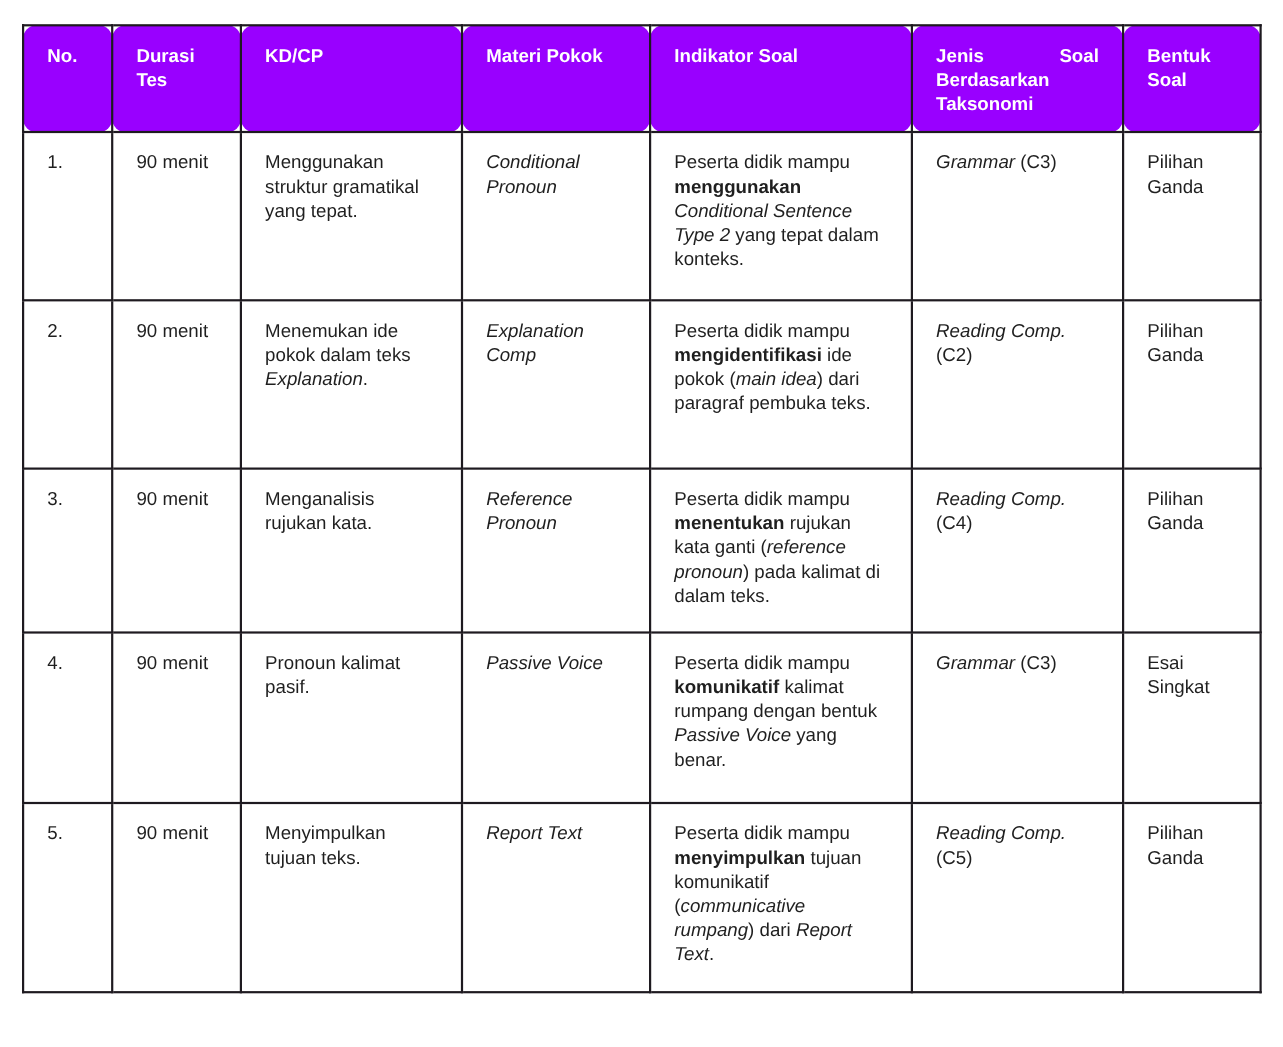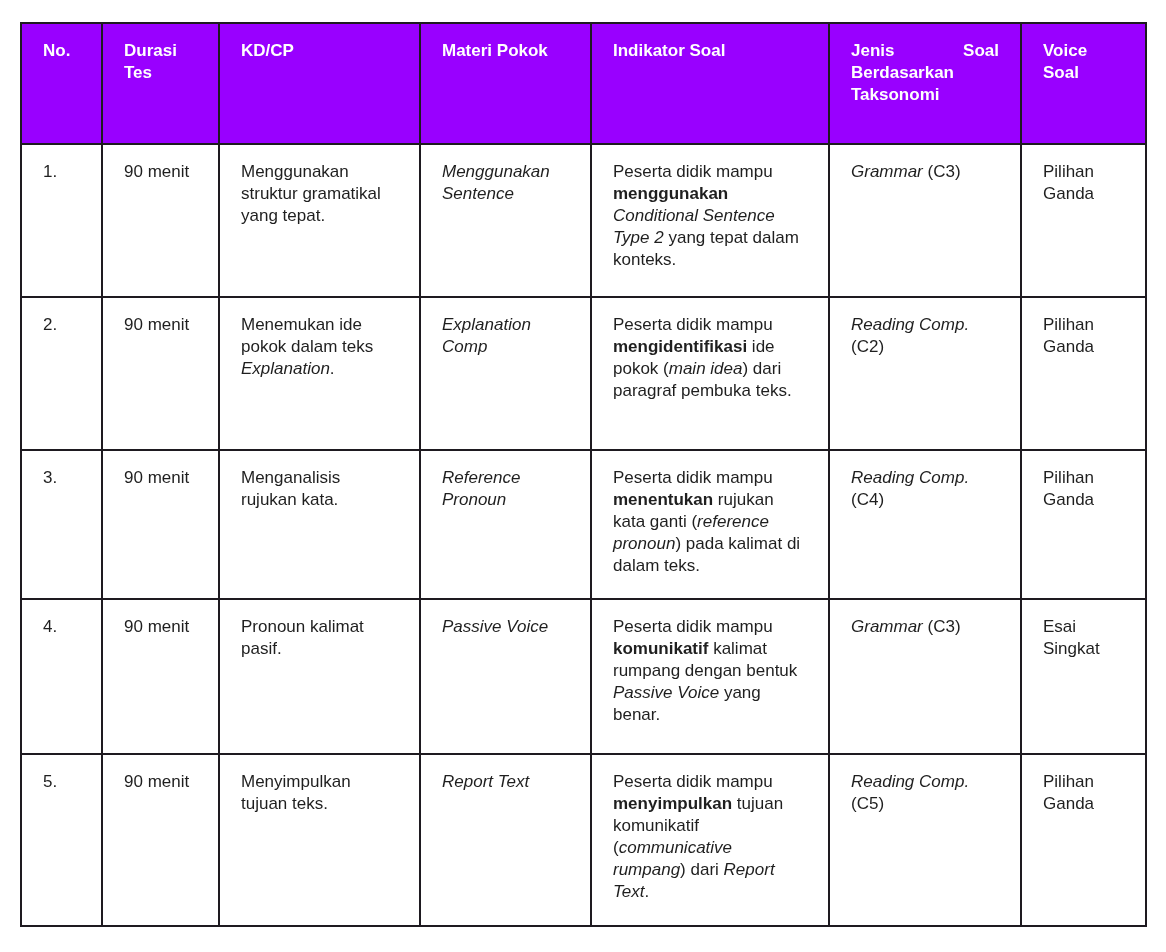--- a/index.html
+++ b/index.html
@@ -30,22 +30,23 @@
       font-size: 17px;
       line-height: 22px;
       padding: 16px 21px 10px 21px;
       box-sizing: border-box;
       word-wrap: break-word;
     }
     table.kisi th {
       background: #9900ff;
       color: #ffffff;
       font-weight: bold;
-      height: 121px;
+      height: 97px;
       padding-top: 16px;
+      border-radius: 12px;
     }
     table.kisi th.jenis {
       text-align: justify;
       text-align-last: left;
     }
     .justify {
       text-align: center;
       text-align-last: left;
     }
     col.c-no { width: 81px; }
@@ -78,30 +79,30 @@
       <col class="c-ben">
   </colgroup>
   <thead>
     <tr>
       <th>No.</th>
       <th>Durasi Tes</th>
       <th>KD/CP</th>
       <th>Materi Pokok</th>
       <th>Indikator Soal</th>
       <th class="jenis">Jenis Soal Berdasarkan Taksonomi</th>
-      <th>Voice Soal</th>
+      <th>Bentuk Soal</th>
     </tr>
   </thead>
   <tbody>
 
     <tr class="r1">
       <td>1.</td>
       <td>90 menit</td>
       <td>Menggunakan struktur gramatikal yang tepat.</td>
-      <td class="it">Menggunakan Sentence</td>
+      <td class="it">Conditional Pronoun</td>
       <td class="justify"><span>Peserta didik mampu </span><span class="b">menggunakan</span><span> </span><span class="it">Conditional Sentence Type 2</span><span> yang tepat dalam konteks.</span></td>
       <td class="justify jenis-cell"><span class="it">Grammar</span><span class="lvl"> (C3)</span></td>
       <td>Pilihan Ganda</td>
     </tr>
 
     <tr class="r2">
       <td>2.</td>
       <td>90 menit</td>
       <td class="justify"><span>Menemukan ide pokok dalam teks </span><span class="it">Explanation</span><span>.</span></td>
       <td class="it">Explanation Comp</td>

